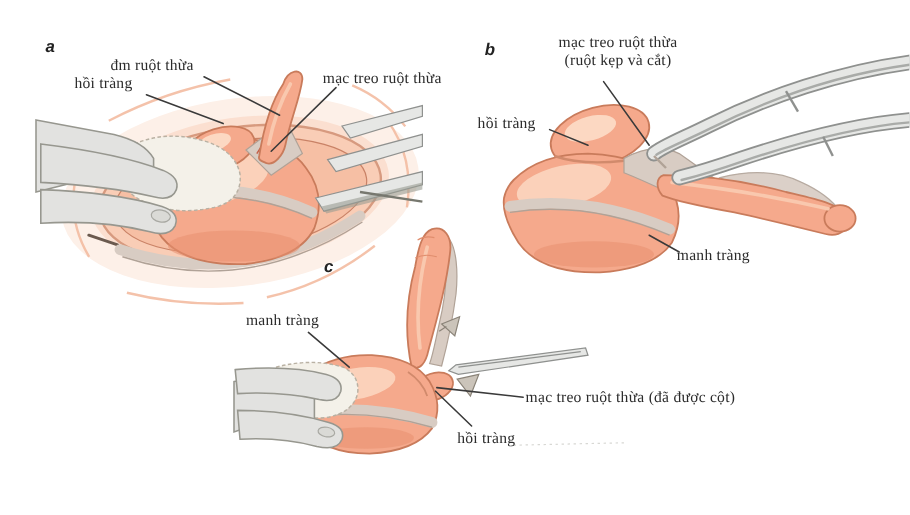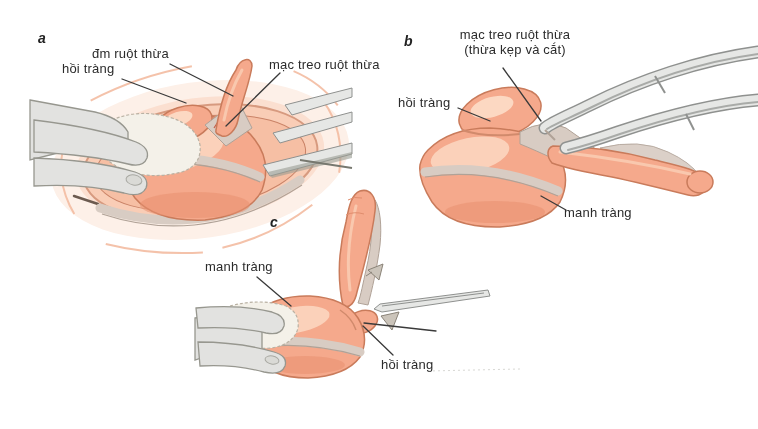--- a/index.html
+++ b/index.html
@@ -3,21 +3,21 @@
 <meta charset="utf-8">
 <style>
   html,body{margin:0;padding:0;background:#fff;}
   .canvas{
     position:relative;width:758px;height:429px;background:#ffffff;overflow:hidden;
     font-family:"Liberation Sans","DejaVu Sans",sans-serif;
   }
   .canvas svg{position:absolute;left:0;top:0;}
   .label{
     position:absolute;font-size:13px;line-height:15px;color:var(--c-label,#2b2b2b);
-    white-space:nowrap;letter-spacing:0.2px;
+    white-space:nowrap;letter-spacing:0.2px;font-family:Liberation Serif, serif;
   }
   .panel-letter{
     position:absolute;font-size:14px;font-weight:bold;font-style:italic;color:#222;
   }
   .label.centered{text-align:center;white-space:normal;}
   
   .bowel{fill:var(--c-bowel);stroke:var(--c-bowel_outline);stroke-width:1.5;}
   .bowel-hl{fill:var(--c-bowel_highlight);stroke:none;}
   .bowel-shade{fill:var(--c-bowel_shade);stroke:none;opacity:.55;}
   .taenia{fill:none;stroke:var(--c-tissue_gray);stroke-width:9;stroke-linecap:round;}
@@ -197,22 +197,23 @@
 </svg>
 
 <div class="panel-letter" style="left:38px;top:30px;">a</div>
 <div class="label" style="left:92px;top:46px;">đm ruột thừa</div>
 <div class="label" style="left:62px;top:61px;">hồi tràng</div>
 <div class="label" style="left:269px;top:57px;">mạc treo ruột thừa</div>
 
 <div class="panel-letter" style="left:404px;top:33px;">b</div>
 <div class="label centered" style="left:440px;top:27px;width:150px;">
   <span>mạc treo ruột thừa</span><br>
-  <span>(thừa kẹp và cắt)</span>
+  <span>(ruột kẹp và cắt)</span>
 </div>
 <div class="label" style="left:398px;top:95px;">hồi tràng</div>
 <div class="label" style="left:564px;top:205px;">manh tràng</div>
 
 <div class="panel-letter" style="left:270px;top:214px;">c</div>
 <div class="label" style="left:205px;top:259px;">manh tràng</div>
+<div class="label" style="left:438px;top:323px;">mạc treo ruột thừa (đã được cột)</div>
 <div class="label" style="left:381px;top:357px;">hồi tràng</div>
 
 </div>
 
 </body></html>

